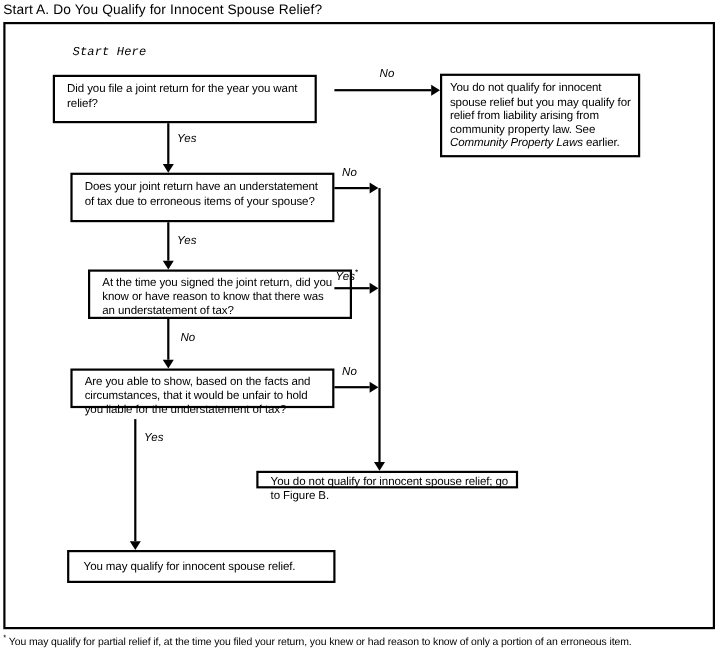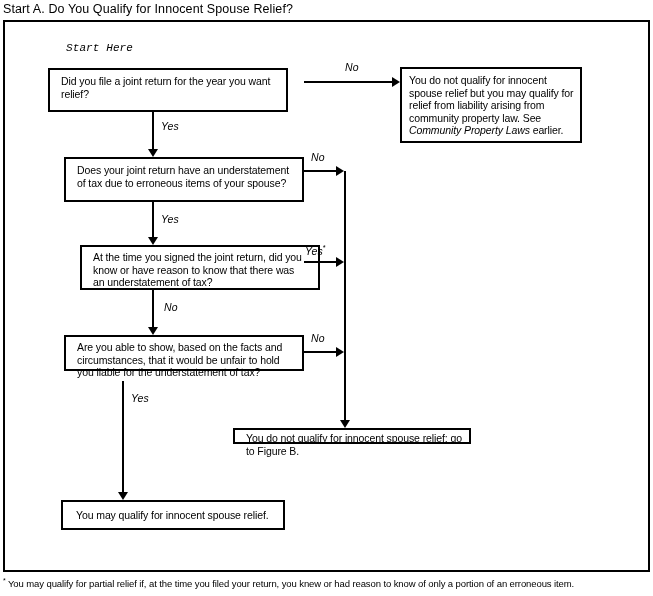--- a/index.html
+++ b/index.html
@@ -121,21 +121,21 @@
     <div class="node-text">Are you able to show, based on the facts and
 circumstances, that it would be unfair to hold
 you liable for the understatement of tax?</div>
   </div>
 
   <div class="node" style="left:195px; top:428px; width:238px; height:16px; padding:2px 3px 0 11px;margin-left:38px;">
     <div class="node-text">You do not qualify for innocent spouse relief; go
 to Figure B.</div>
   </div>
 
-  <div class="node" style="left:61px; top:500px; width:224px; height:30px; padding:7px 6px 0 13px;">
+  <div class="node" style="left:61px; top:500px; width:244px; height:30px; padding:7px 6px 0 13px;">
     <div class="node-text">You may qualify for innocent spouse relief.</div>
   </div>
 
   <div class="line" style="left:304px; top:81px; width:88px; height:2px;"></div>
   <div class="arrow-right" style="left:392px; top:77px;"></div>
   <div class="edge-label" style="left:345px; top:61px;">No</div>
 
   <div class="line" style="left:152px; top:112px; width:2px; height:37px;"></div>
   <div class="arrow-down" style="left:148px; top:149px;"></div>
   <div class="edge-label" style="left:161px; top:120px;">Yes</div>

